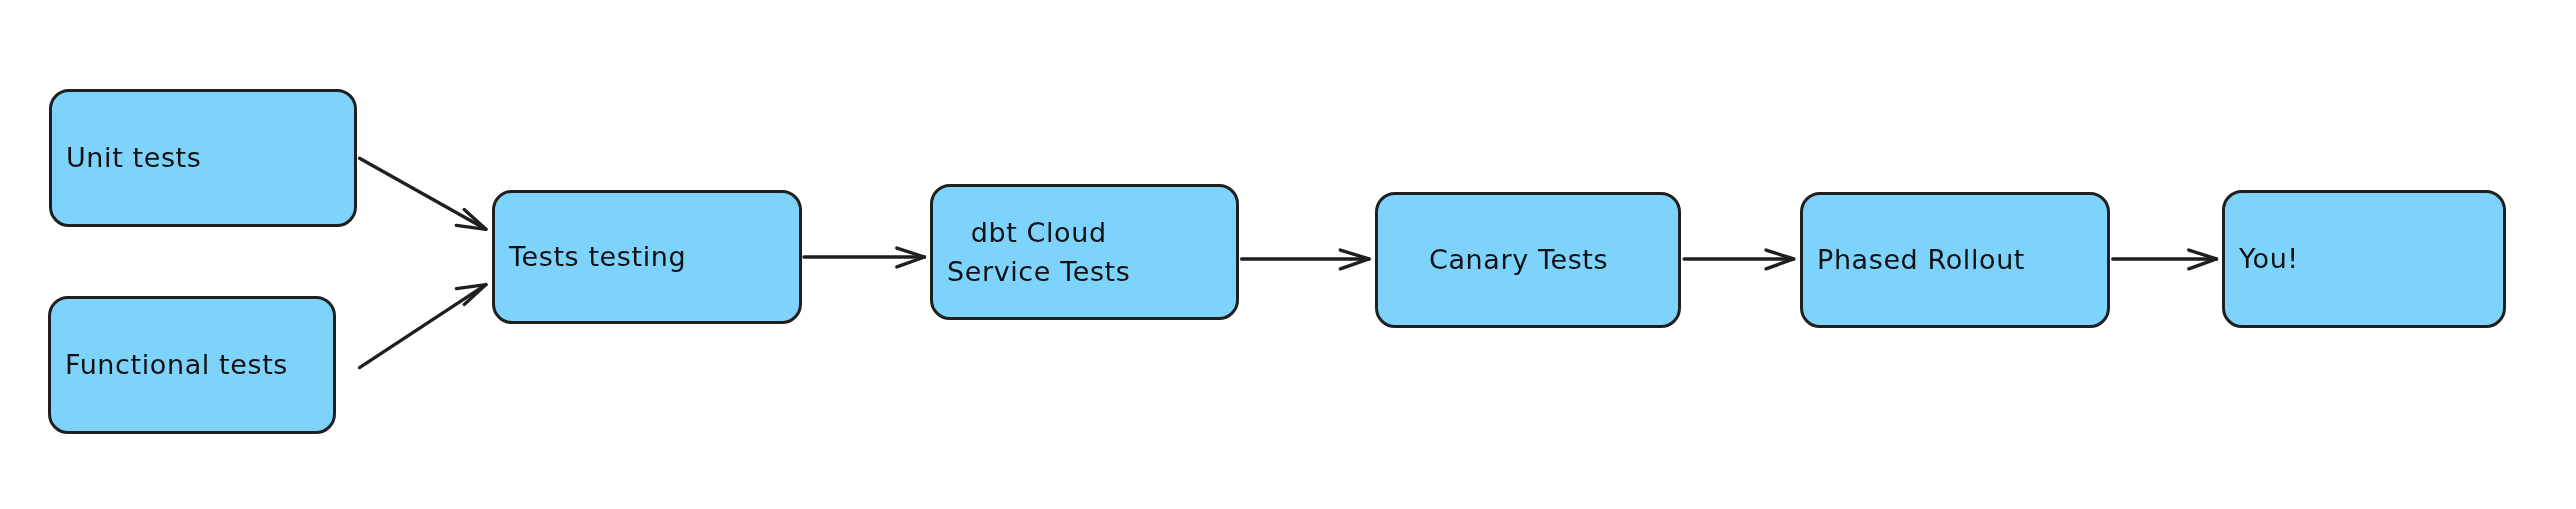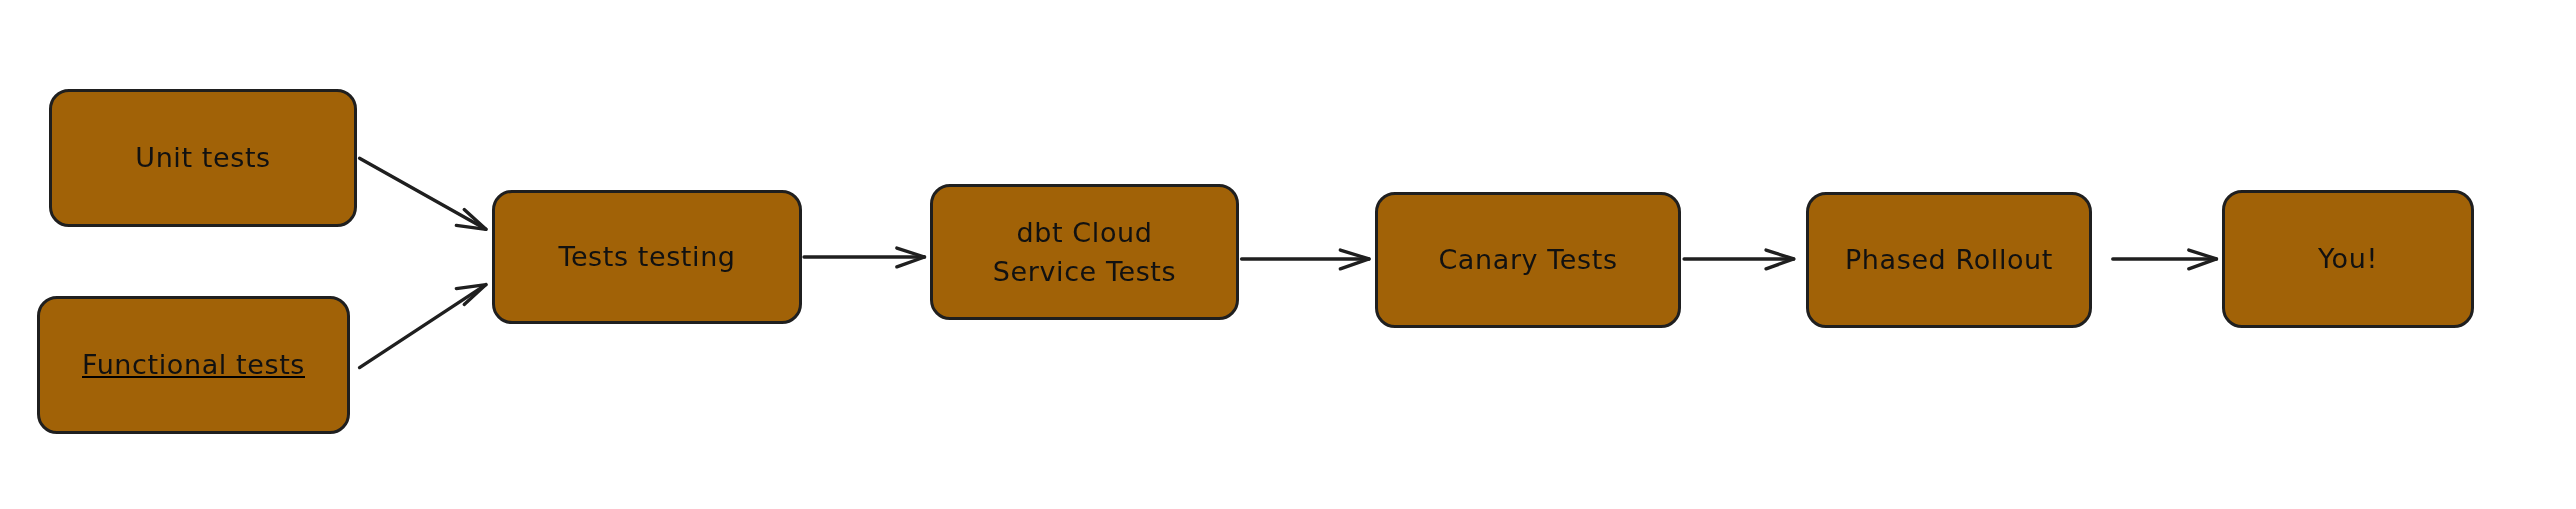--- a/index.html
+++ b/index.html
@@ -22,47 +22,47 @@
     position: absolute;
     left: 0;
     top: 0;
     width: 2576px;
     height: 510px;
     pointer-events: none;
   }
   .node {
     position: absolute;
     box-sizing: border-box;
-    background: #a16207;
+    background: #7dd3fc;
     border: 3px solid #1f1f1f;
     border-radius: 20px;
     display: flex;
     align-items: center;
-    justify-content: center;
+    justify-content: flex-start;
     text-align: center;
   }
   .node-label {
     font-family: "DejaVu Sans", "Liberation Sans", sans-serif;
     font-size: 27px;
     font-weight: 400;
     line-height: 1.45;
     color: #111111;
     letter-spacing: 0.6px;
     white-space: pre-line;
     padding: 0 14px;
     -webkit-font-smoothing: antialiased;
   }
   
   #node-unit-tests        { left: 49px;   top: 89px;  width: 308px; height: 138px; }
-  #node-functional-tests  { left: 37px;   top: 296px; width: 313px; height: 138px; text-decoration: underline; }
+  #node-functional-tests  { left: 48px;   top: 296px; width: 288px; height: 138px; }
   #node-smoke-testing     { left: 492px;  top: 190px; width: 310px; height: 134px; }
   #node-dbt-cloud-service-tests { left: 930px; top: 184px; width: 309px; height: 136px; }
-  #node-canary-tests      { left: 1375px; top: 192px; width: 306px; height: 136px; }
-  #node-phased-rollout    { left: 1800px; top: 192px; width: 286px; height: 136px; margin-left: 6px; }
-  #node-you               { left: 2222px; top: 190px; width: 252px; height: 138px; }
+  #node-canary-tests      { left: 1375px; top: 192px; width: 306px; height: 136px; padding-left: 37px; }
+  #node-phased-rollout    { left: 1800px; top: 192px; width: 310px; height: 136px; }
+  #node-you               { left: 2222px; top: 190px; width: 284px; height: 138px; }
 </style>
 </head>
 <body>
 
 <div id="canvas">
 
   <svg id="edges" viewBox="0 0 2608 516" xmlns="http://www.w3.org/2000/svg">
     <g fill="none" stroke="#1f1f1f" stroke-width="3.4" stroke-linecap="round" stroke-linejoin="round">
 
       <g>

